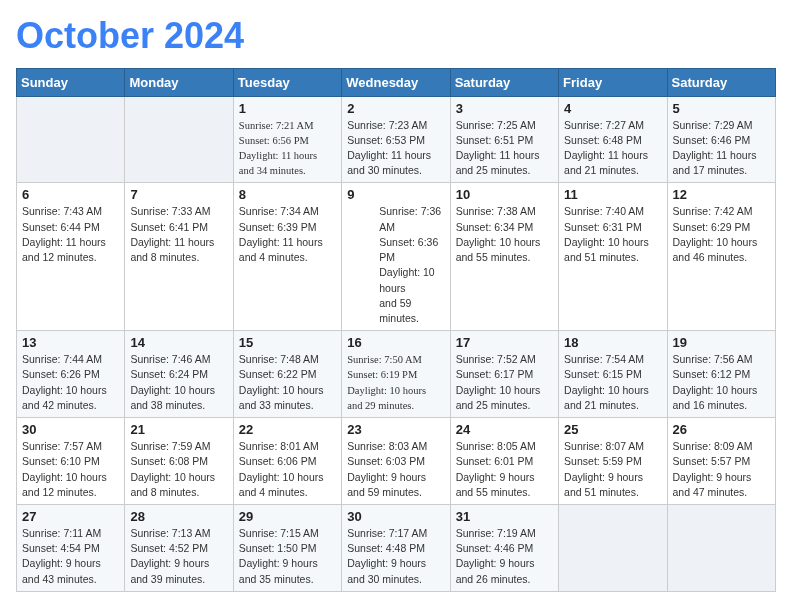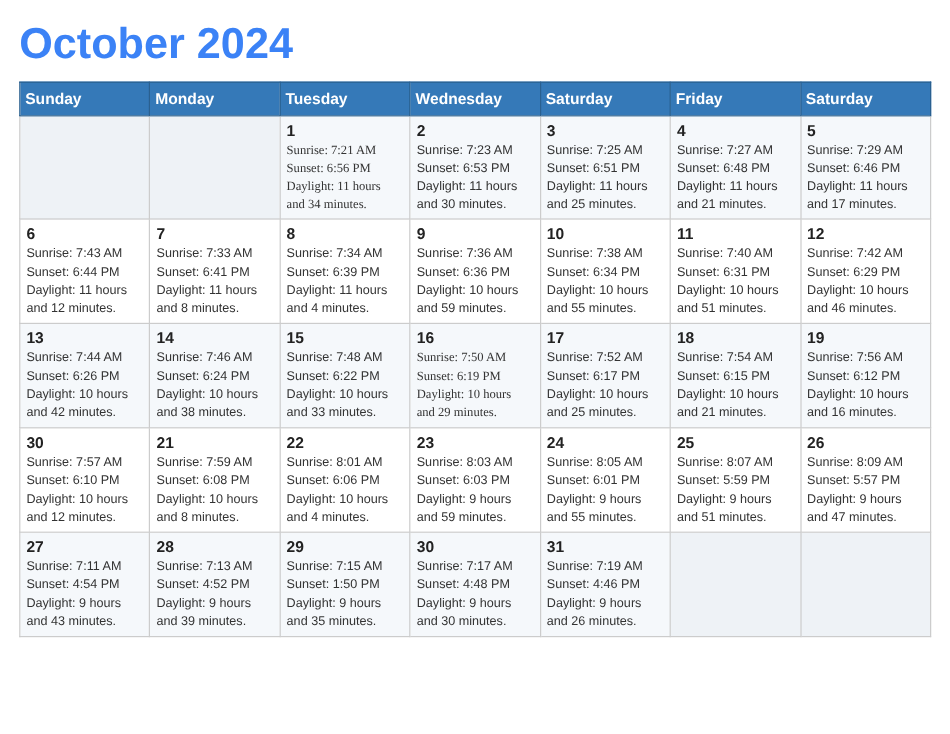--- a/index.html
+++ b/index.html
@@ -170,21 +170,21 @@
         </td>
         <td>
           <span class="day-number">8</span>
           <div class="day-info" style="white-space: pre-line;">Sunrise: 7:34 AM
 Sunset: 6:39 PM
 Daylight: 11 hours
 and 4 minutes.</div>
         </td>
         <td>
           <span class="day-number">9</span>
-          <div class="day-info" style="white-space: pre-line;">Sunrise: 7:36 AM
+          <div class="day-info" style="white-space: pre-line; margin-left: 32px;">Sunrise: 7:36 AM
 Sunset: 6:36 PM
 Daylight: 10 hours
 and 59 minutes.</div>
         </td>
         <td>
           <span class="day-number">10</span>
           <div class="day-info" style="white-space: pre-line;">Sunrise: 7:38 AM
 Sunset: 6:34 PM
 Daylight: 10 hours
 and 55 minutes.</div>

